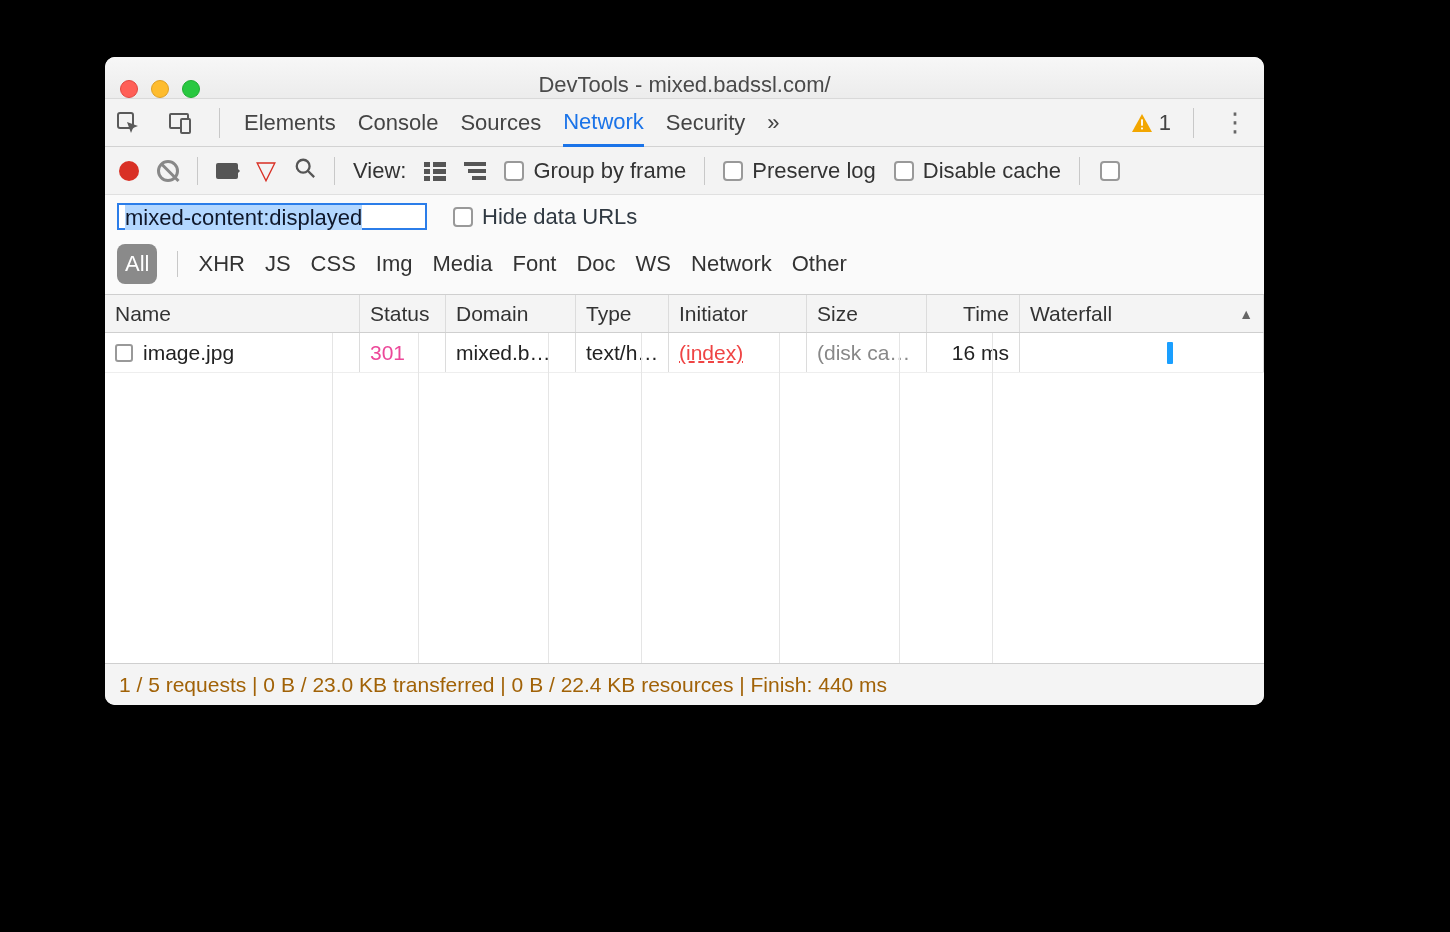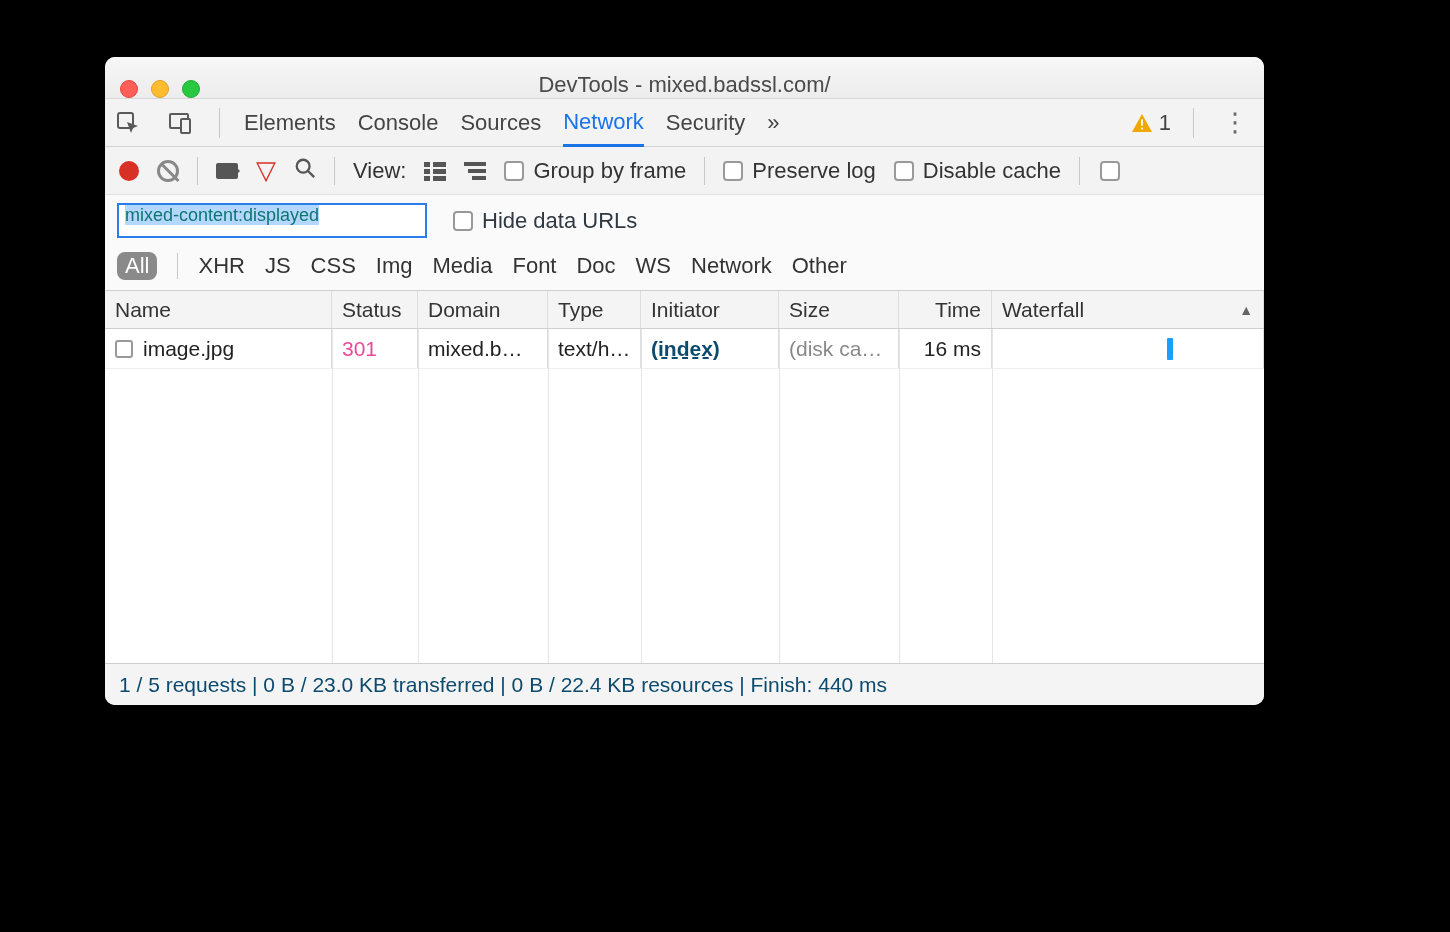--- a/index.html
+++ b/index.html
@@ -89,53 +89,53 @@
   .vbars span:nth-child(2){left:4px;top:7px;width:18px;height:4px;}
   .vbars span:nth-child(3){left:8px;top:14px;width:14px;height:4px;}
   .chk{width:20px;height:20px;border:2px solid #999;border-radius:4px;background:#fff;flex:none;}
   .cblabel{display:flex;align-items:center;gap:9px;}
   
   .filterrow{
     display:flex; align-items:center; gap:26px;
     padding:8px 12px; background:#fafafa;
   }
   .filterinput{
-    width:310px; height:35px; border:2px solid #2b7de9;
-    font-size:18px; padding:0 6px; background:#fff; color:#0f766e;
+    width:310px; height:27px; border:2px solid #2b7de9;
+    font-size:22px; padding:0 6px; background:#fff; color:#0f172a;
   }
   .filterinput .sel{background:#b3d7ff;}
   
   .chips{display:flex;align-items:center;gap:20px;padding:6px 12px 10px;background:#fafafa;border-bottom:1px solid #cfcfcf; font-size:22px;}
   .chips .csep{width:1px;height:26px;background:#c8c8c8;}
   .chip{color:#333;cursor:pointer;}
-  .chip.active{background:#8a8a8a;color:#fff;border-radius:8px;padding:1px 8px;}
+  .chip.active{background:#8a8a8a;color:#fff;border-radius:8px;padding:7px 8px;}
   
   .table{flex:1;display:flex;flex-direction:column;overflow:hidden;}
   .thead{display:flex;height:38px;border-bottom:1px solid #cfcfcf;background:#f4f4f4;font-size:21px;color:#333;}
   .th,.td{padding:6px 10px;border-right:1px solid #dcdcdc;display:flex;align-items:center;overflow:hidden;white-space:nowrap;text-overflow:ellipsis;}
   .th{position:relative;}
   .sorticon{position:absolute;right:10px;font-size:14px;color:#666;}
-  .col-name{width:227px;} .col-status{width:86px;} .col-domain{width:130px;}
+  .col-name{width:255px;} .col-status{width:86px;} .col-domain{width:130px;}
   .col-type{width:93px;} .col-init{width:138px;} .col-size{width:120px;}
   .col-time{width:93px;justify-content:flex-end;} .col-wf{flex:1;}
   .tbody{flex:1;background:#fff;position:relative;}
   .trow{display:flex;height:40px;border-bottom:1px solid #eee;font-size:21px;}
   .trow .td{color:#222;}
   .td.col-status{color:#ec4899;}
   .td.col-size{color:#888;}
-  .td.col-init{color:#0c4a6e; text-decoration:underline dashed;font-weight:bold;}
+  .td.col-init{color:#ef4444; text-decoration:underline dashed;}
   .filechk{width:18px;height:18px;border:2px solid #999;border-radius:3px;margin-right:10px;flex:none;}
   .wfbar{width:6px;height:22px;background:#1a9fff;margin-left:auto;margin-right:80px;border-radius:1px;}
   
   .gridcols{position:absolute;inset:0;pointer-events:none;}
   .gridcols div{position:absolute;top:0;bottom:0;width:1px;background:#e5e5e5;}
   
   .footer{
     height:42px;border-top:1px solid #cfcfcf;background:#f4f4f4;
-    display:flex;align-items:center;padding:0 14px;font-size:21px;color:#0c4a6e;
+    display:flex;align-items:center;padding:0 14px;font-size:21px;color:#a16207;
   }
 </style>
 </head>
 <body>
 
 <div class="window">
 
   <div class="titlebar">
     <div class="traffic">
       <div class="dot red"></div>

